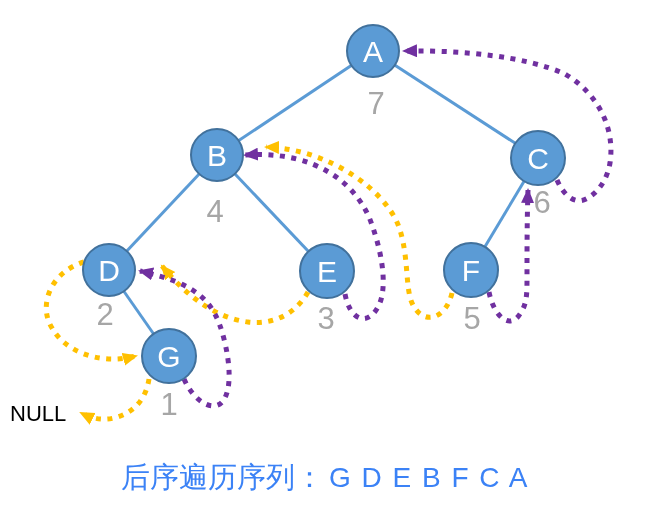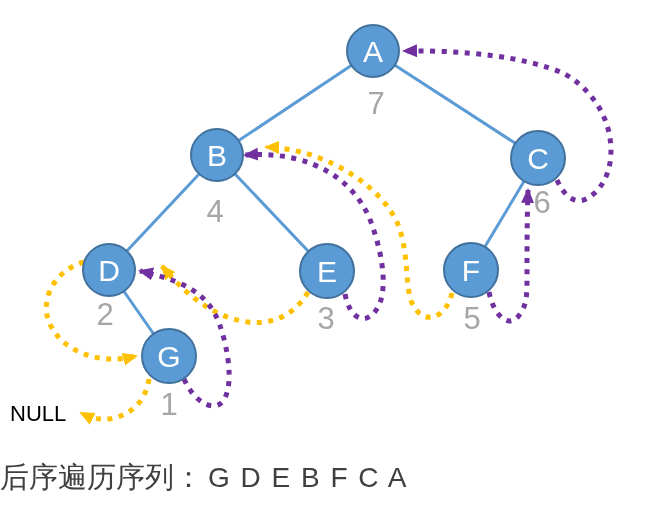--- a/index.html
+++ b/index.html
@@ -2,21 +2,21 @@
 <html><head>
 <meta charset="utf-8">
 <style>
   html,body{margin:0;padding:0;background:#ffffff;}
   .stage{position:relative;width:658px;height:511px;background:#ffffff;overflow:hidden;
          font-family:"Liberation Sans",sans-serif;}
   svg.tree{position:absolute;left:0;top:0;}
   .node-label{font-family:"Liberation Sans",sans-serif;font-size:30px;fill:#ffffff;}
   .order-label{font-family:"Liberation Sans",sans-serif;font-size:31px;}
   .null-label{font-family:"Liberation Sans",sans-serif;font-size:22px;font-weight:500;}
-  .caption{position:absolute;left:0;right:8px;top:458px;color:#404040;
+  .caption{position:absolute;left:0;right:8px;top:458px;text-align:center;color:#3b82f6;
            font-family:"Liberation Serif",serif;font-size:29px;white-space:nowrap;}
   .cap-seq{font-family:"Liberation Sans",sans-serif;font-size:28px;letter-spacing:1.5px;margin-left:5px;}
 </style>
 </head>
 <body>
 
 <div class="stage">
   <svg class="tree" width="658" height="511" viewBox="0 0 658 511" xmlns="http://www.w3.org/2000/svg">
     <defs>
       <marker id="arrowYellow" markerUnits="userSpaceOnUse" markerWidth="20" markerHeight="16" refX="13" refY="6.5" orient="auto">

